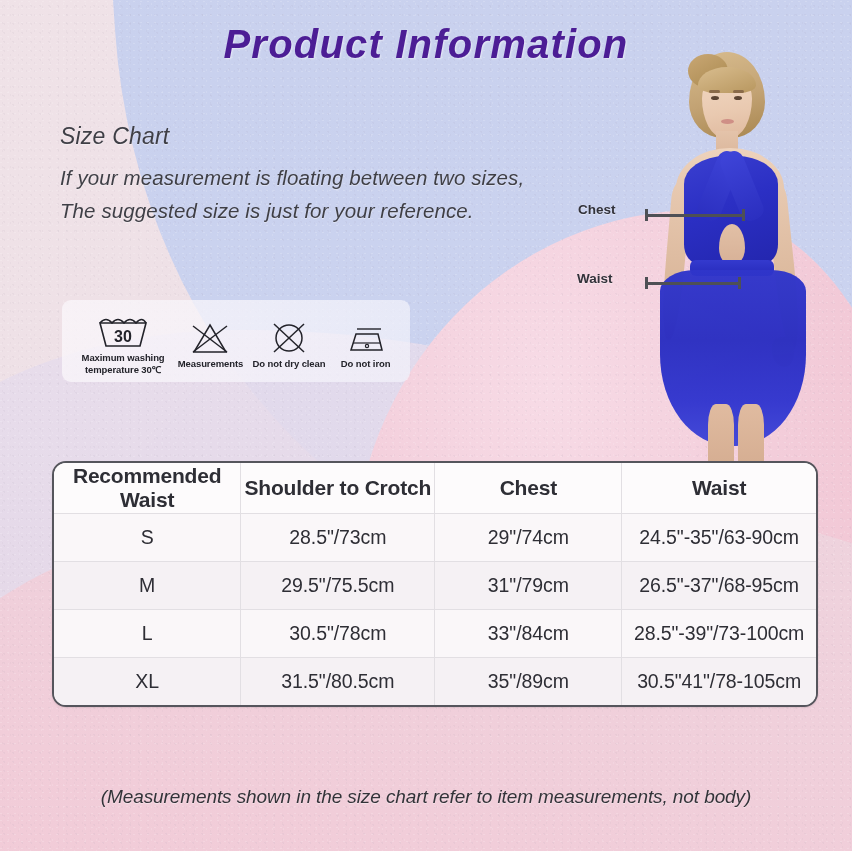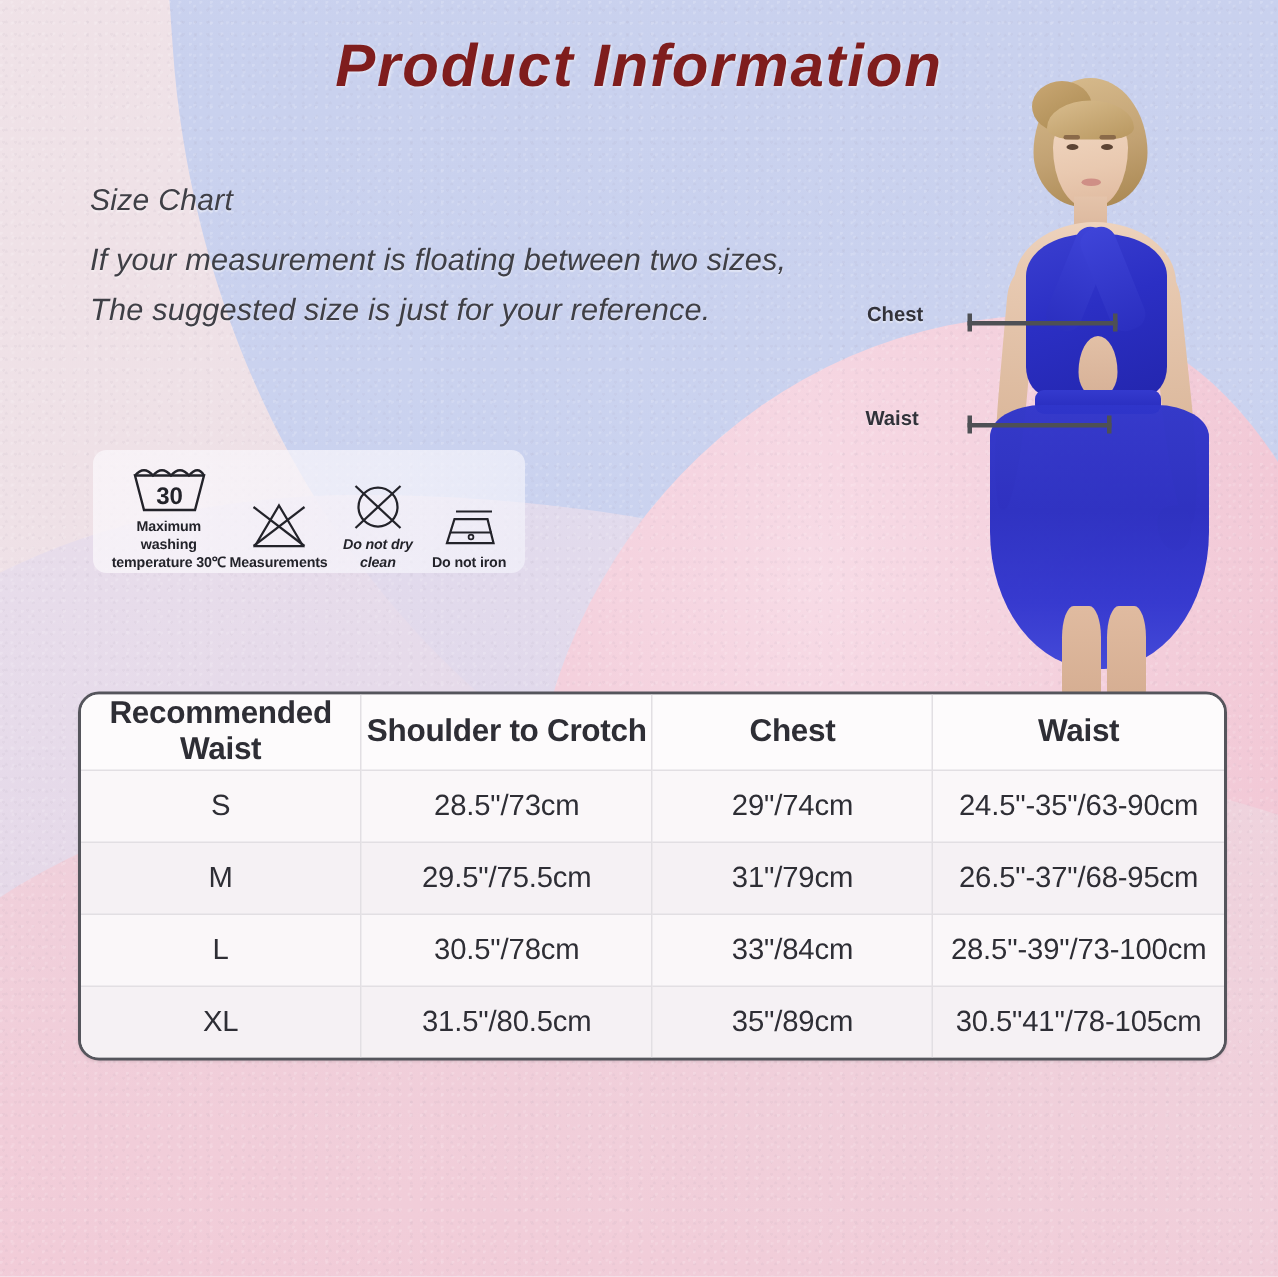--- a/index.html
+++ b/index.html
@@ -88,57 +88,57 @@
   
   .title {
     position: absolute;
     left: 0; right: 0;
     top: 22px;
     text-align: center;
     font-size: 40px;
     font-style: italic;
     font-weight: 600;
     letter-spacing: 1.2px;
-    color: #7f1d1d;
+    color: #4c1d95;
     text-shadow: 1px 1px 2px rgba(255,255,255,.55);
   }
 
   
   .intro {
     position: absolute;
     left: 60px;
     top: 123px;
     width: 530px;
     color: #3f3f46;
     font-style: italic;
     text-shadow: 0 1px 1px rgba(255,255,255,.45);
   }
   .intro .lead {
-    font-size: 20px;
+    font-size: 23px;
     margin-bottom: 11px;
     letter-spacing: .2px;
   }
   .intro .line {
     font-size: 20.5px;
     line-height: 33px;
     letter-spacing: .1px;
     white-space: nowrap;
   }
 
   
   .care-panel {
     position: absolute;
     left: 62px;
     top: 300px;
-    width: 288px;
+    width: 348px;
     height: 82px;
     background: linear-gradient(115deg, rgba(250,246,250,.80) 0%, rgba(247,245,251,.74) 55%, rgba(243,243,251,.68) 100%);
     border-radius: 9px;
     display: flex;
-    align-items: flex-end;
+    align-items: center;
     justify-content: space-between;
     padding: 7px 10px 0 10px;
     box-sizing: border-box;
   }
   .care-item {
     display: flex;
     flex-direction: column;
     align-items: center;
     text-align: center;
   }
@@ -152,21 +152,21 @@
     font-size: 9.5px;
     font-weight: bold;
     color: #23232a;
     line-height: 12px;
     margin-top: 1px;
     letter-spacing: -.1px;
     white-space: pre-line;
   }
   .care-item.wash { width: 104px; }
   .care-item.bleach { width: 74px; }
-  .care-item.dryclean { width: 86px; font-style: italic; }
+  .care-item.dryclean { width: 86px; }
   .care-item.iron { width: 70px; }
 
   
   .model {
     position: absolute;
     left: 612px;
     top: 52px;
     width: 240px;
     height: 420px;
   }
@@ -526,14 +526,15 @@
         <tr>
           <td>XL</td>
           <td>31.5"/80.5cm</td>
           <td>35"/89cm</td>
           <td>30.5"41"/78-105cm</td>
         </tr>
       </tbody>
     </table>
   </div>
 
+  <div class="footer-note">(Measurements shown in the size chart refer to item measurements, not body)</div>
 
 </div>
 
 </body></html>

